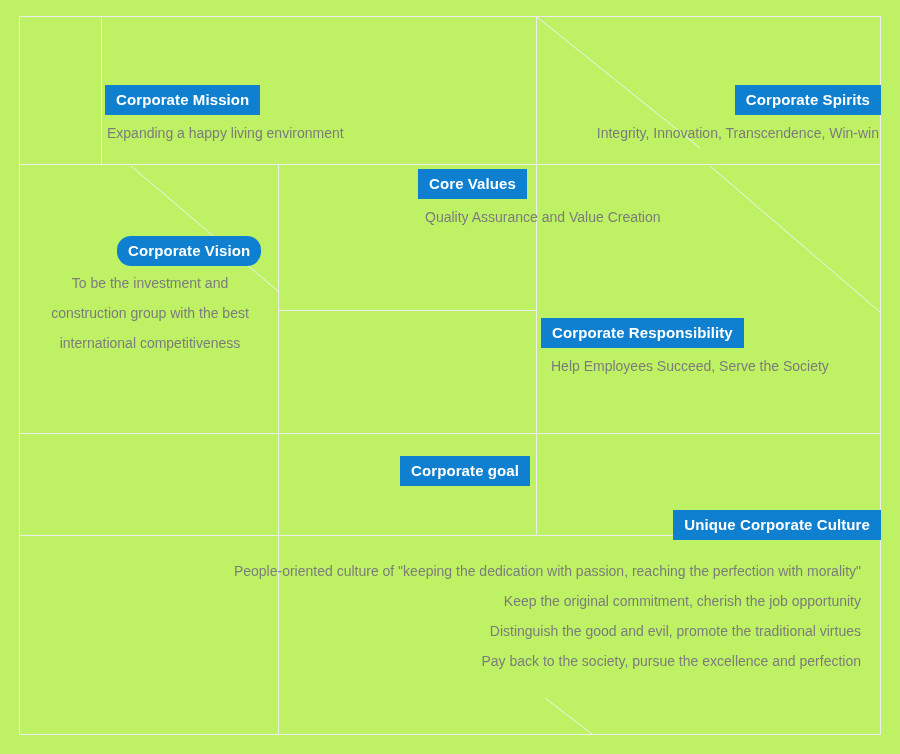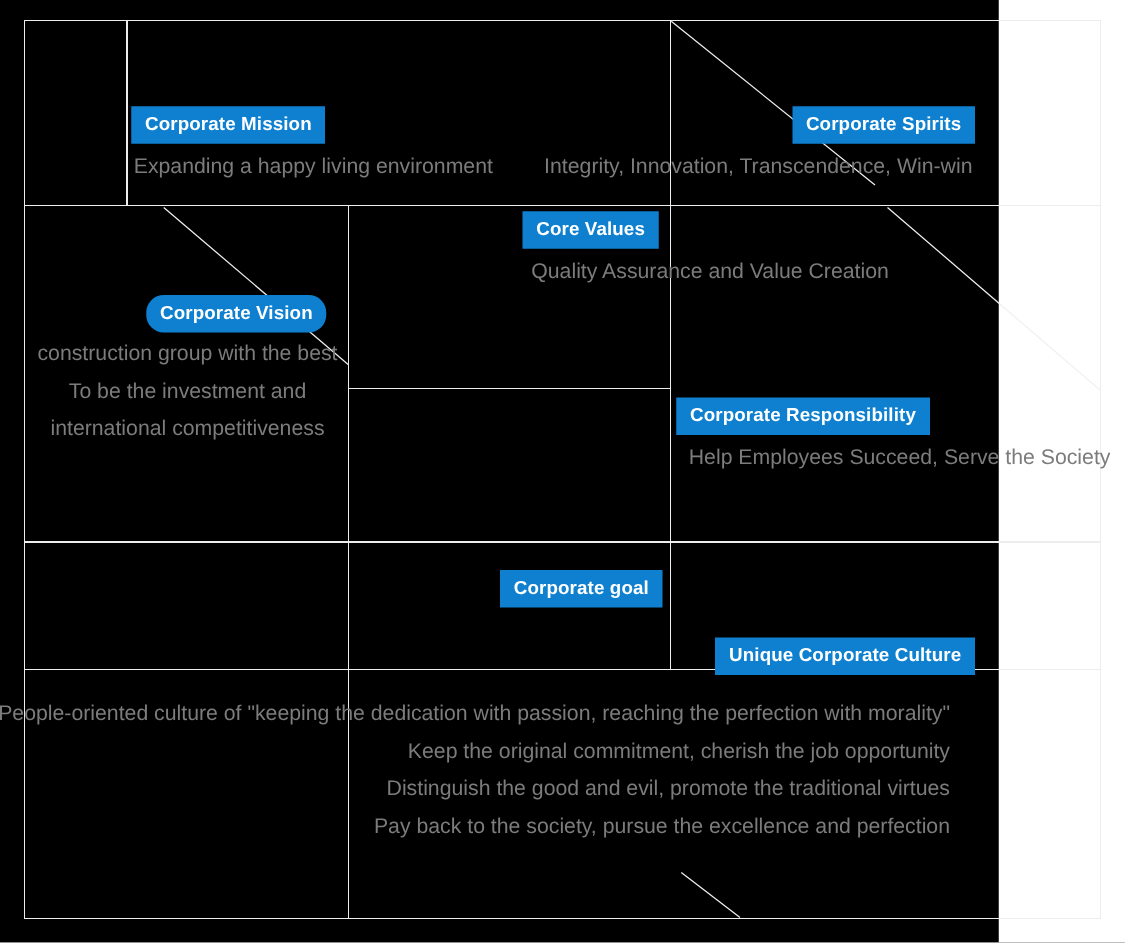--- a/index.html
+++ b/index.html
@@ -4,22 +4,22 @@
 <style>
   * { box-sizing: border-box; margin: 0; padding: 0; }
   html, body {
     width: 900px; height: 754px;
     background: #ffffff;
     font-family: "Liberation Sans", sans-serif;
     overflow: hidden;
   }
   #stage {
     position: relative;
-    width: 799px; height: 754px;
-    background: #000000;
+    width: 900px; height: 754px;
+    background: #bef264;
   }
   
   #grid-layer {
     position: absolute; left: 0; top: 0;
     width: 900px; height: 754px;
     pointer-events: none;
   }
   
   .badge {
     position: absolute;
@@ -29,21 +29,21 @@
     font-size: 15px;
     line-height: 1;
     padding: 7px 11px 8px 11px;
     white-space: nowrap;
     letter-spacing: .1px;
   }
   
   .copy {
     position: absolute;
     color: #7c7c7c;
-    font-size: 17px;
+    font-size: 14px;
     line-height: 30px;
     white-space: nowrap;
   }
   .copy .line { display: block; }
   .ta-left   { text-align: left; }
   .ta-right  { text-align: right; }
   .ta-center { text-align: center; }
 
   
   #badge-mission        { left: 105px; top: 85px; }
@@ -106,22 +106,22 @@
     <span class="line">Integrity, Innovation, Transcendence, Win-win</span>
   </div>
 
   <div class="badge" id="badge-core">Core Values</div>
   <div class="copy ta-left" id="copy-core">
     <span class="line">Quality Assurance and Value Creation</span>
   </div>
 
   <div class="badge" id="badge-vision">Corporate Vision</div>
   <div class="copy ta-center" id="copy-vision">
+    <span class="line">To be the investment and</span>
     <span class="line">construction group with the best</span>
-    <span class="line">To be the investment and</span>
     <span class="line">international competitiveness</span>
   </div>
 
   <div class="badge" id="badge-resp">Corporate Responsibility</div>
   <div class="copy ta-left" id="copy-resp">
     <span class="line">Help Employees Succeed, Serve the Society</span>
   </div>
 
   <div class="badge" id="badge-goal">Corporate goal</div>
 

